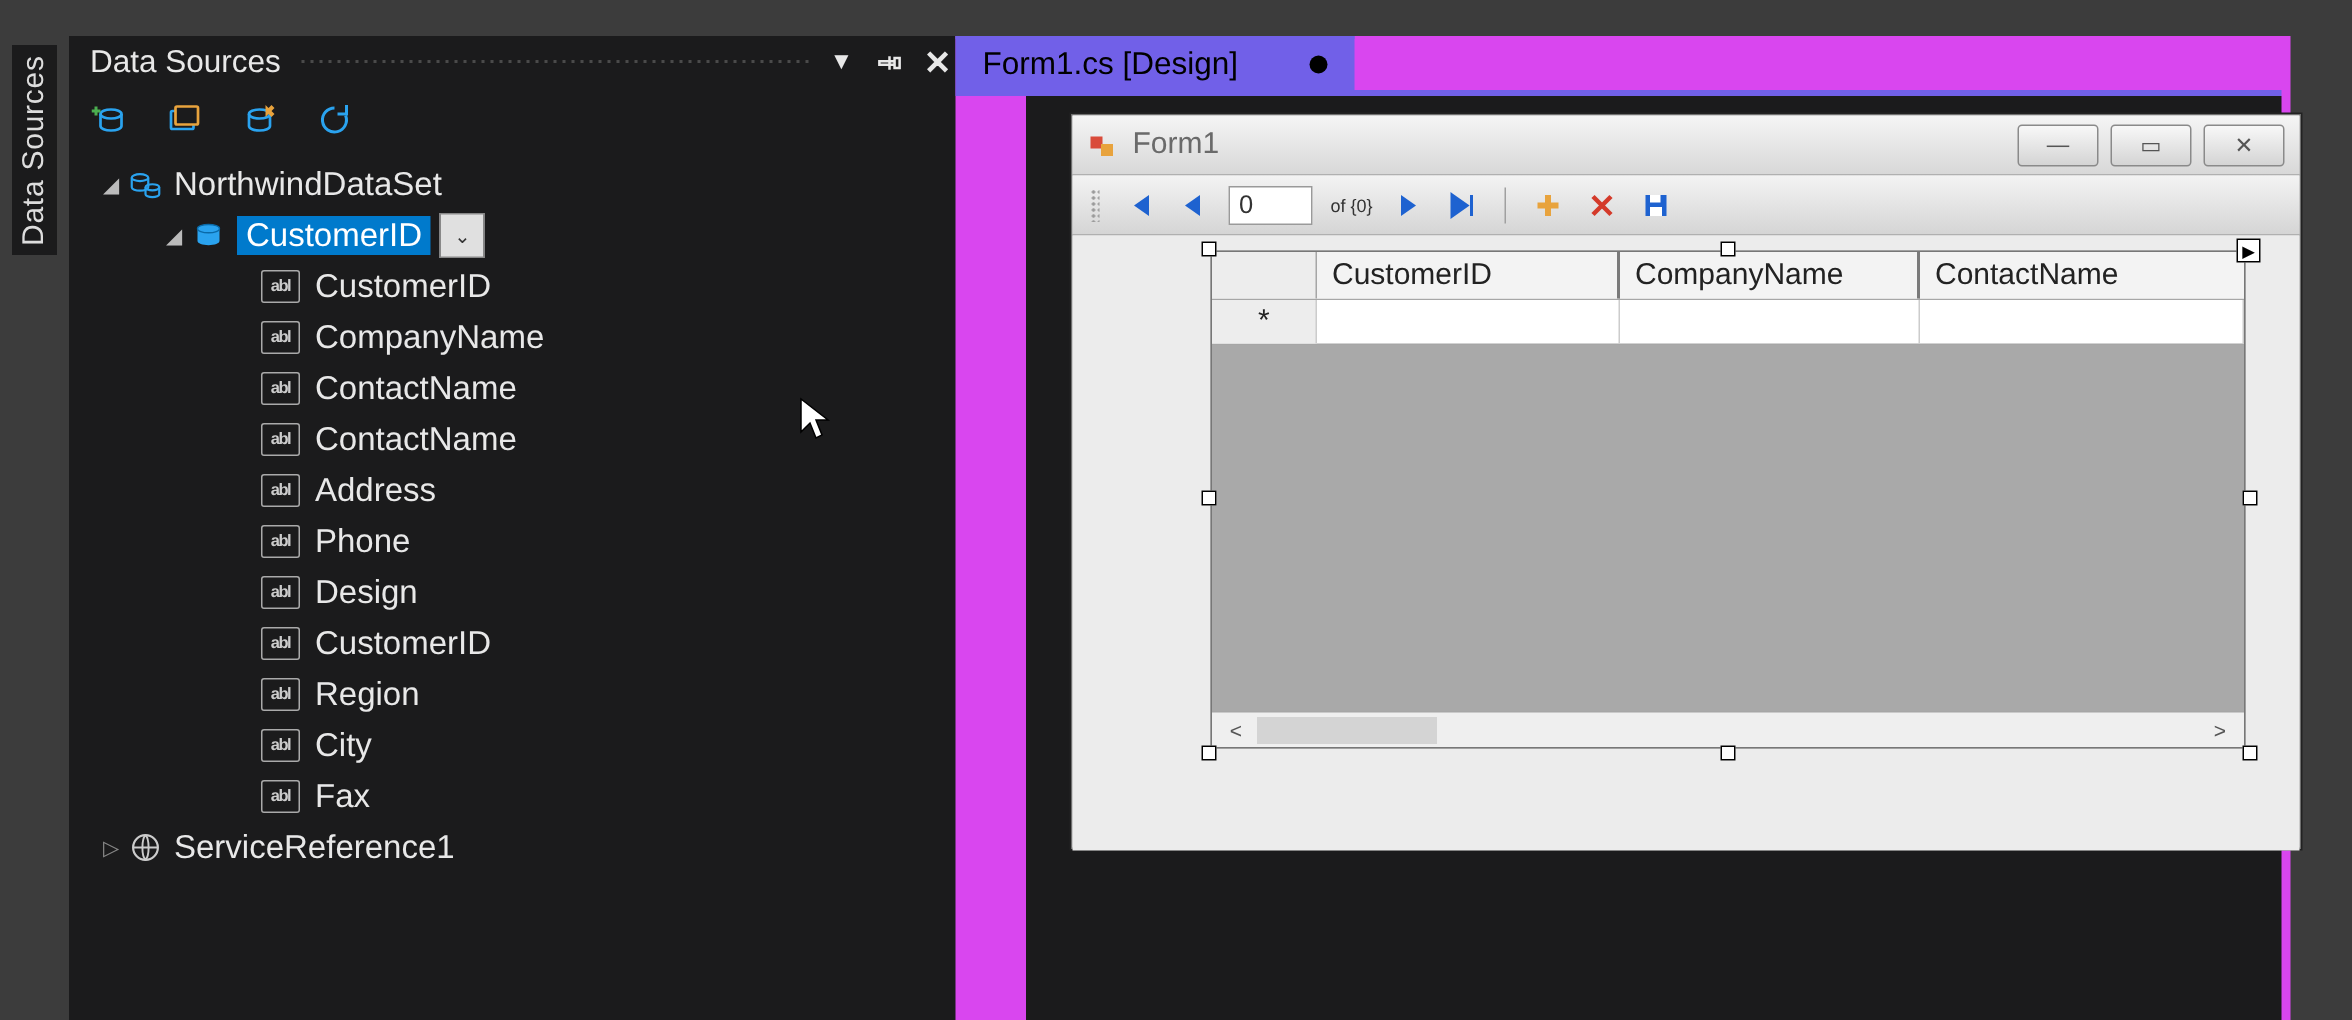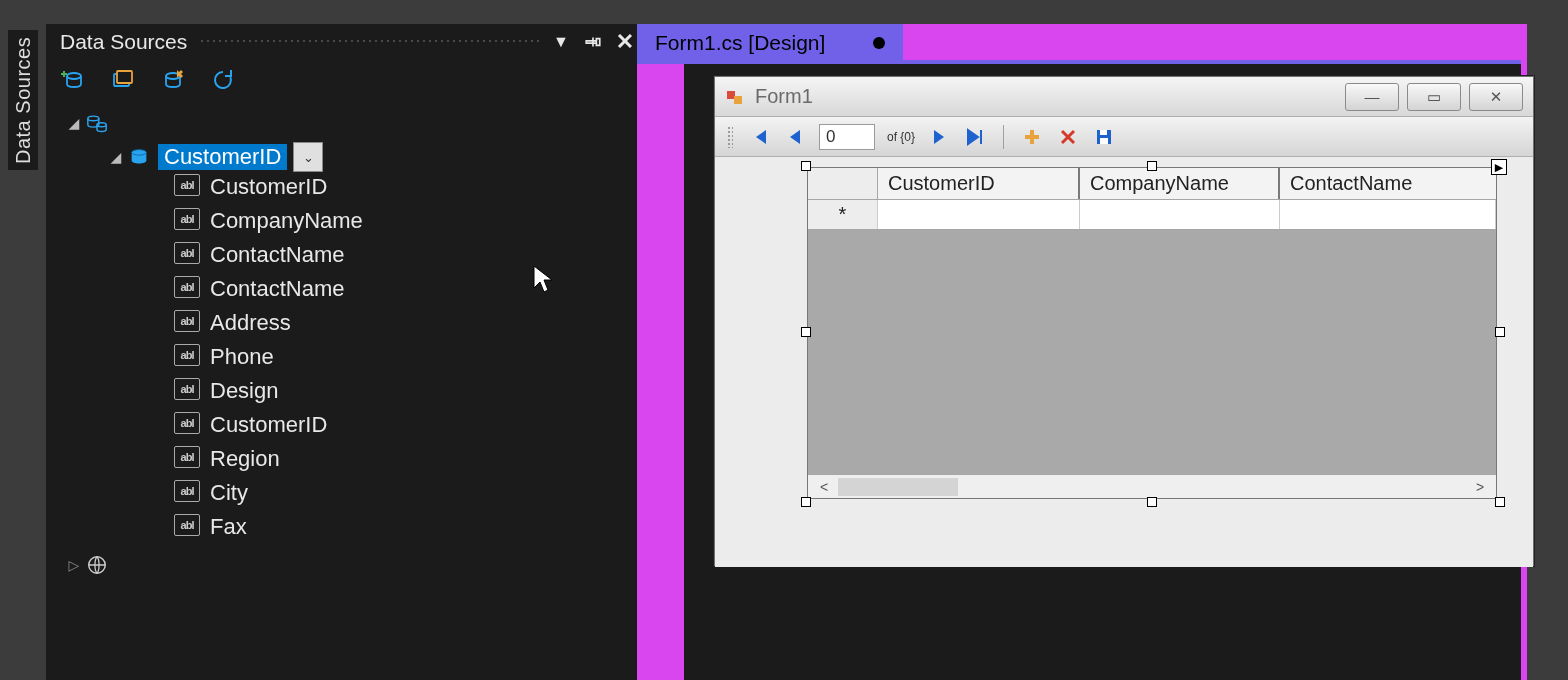--- a/index.html
+++ b/index.html
@@ -21,21 +21,21 @@
   .tb-icon{width:30px;height:30px;display:flex;align-items:center;justify-content:center;}
   .tb-icon svg{width:24px;height:24px;}
 
   .tree{padding:6px 0 0 18px;}
   .tree-row{display:flex;align-items:center;height:34px;font-size:22px;color:#e8e8e8;}
   .chevron{width:20px;text-align:center;color:#bbb;font-size:14px;}
   .node-icon{width:26px;height:26px;display:flex;align-items:center;justify-content:center;margin-right:6px;}
   .node-icon svg{width:22px;height:22px;}
   .sel{background:#007acc;color:#fff;padding:0 6px;border-radius:0;}
   .dropdown-handle{width:30px;height:30px;background:#e0e0e0;border:1px solid #888;margin-left:6px;display:flex;align-items:center;justify-content:center;color:#333;font-size:13px;}
-  .field-row{display:flex;height:34px;font-size:22px;color:#e8e8e8;padding-left:110px;}
+  .field-row{display:flex;align-items:center;height:34px;font-size:22px;color:#e8e8e8;padding-left:110px;}
   .fld-icon{width:26px;height:22px;border:1px solid #aaa;border-radius:2px;margin-right:10px;display:flex;align-items:center;justify-content:center;font-size:11px;color:#ccc;font-weight:bold;letter-spacing:-1px;}
 
   
   .splitter{position:absolute;left:650px;top:24px;width:12px;height:656px;background:#3c3c3c;}
 
   
   .designer-wrap{position:absolute;left:637px;top:24px;width:890px;height:656px;background:#d946ef;}
   .doc-tab{height:36px;display:flex;}
   .doc-tab-item{background:#7160e8;border-top:2px solid #7160e8;color:#000;display:flex;align-items:center;padding:0 18px 0 18px;font-size:21px;gap:16px;}
   .dirty-dot{width:12px;height:12px;border-radius:50%;background:#000;margin-left:32px;}
@@ -147,20 +147,21 @@
       <div class="tree-row">
         <span class="chevron">◢</span>
         <span class="node-icon">
           <svg viewBox="0 0 24 24">
               <ellipse cx="8" cy="7" rx="6" ry="2.5" fill="none" stroke="#2aa3ef" stroke-width="1.6"></ellipse>
               <path d="M2 7v7c0 1.4 2.7 2.5 6 2.5s6-1.1 6-2.5V7" fill="none" stroke="#2aa3ef" stroke-width="1.6"></path>
               <ellipse cx="17" cy="14" rx="5" ry="2.2" fill="none" stroke="#2aa3ef" stroke-width="1.6"></ellipse>
               <path d="M12 14v5c0 1.2 2.2 2.2 5 2.2s5-1 5-2.2v-5" fill="none" stroke="#2aa3ef" stroke-width="1.6"></path>
             </svg>
         </span>
+        <span>NorthwindDataSet</span>
       </div>
 
       <div class="tree-row" style="padding-left:42px">
         <span class="chevron">◢</span>
         <span class="node-icon">
           <svg viewBox="0 0 24 24">
               <ellipse cx="12" cy="7" rx="8" ry="3" fill="#2aa3ef"></ellipse>
               <path d="M4 7v9c0 1.7 3.6 3 8 3s8-1.3 8-3V7" fill="#2aa3ef"></path>
               <ellipse cx="12" cy="7" rx="8" ry="3" fill="none" stroke="#0a6aa8" stroke-width="1"></ellipse>
             </svg>
@@ -215,20 +216,21 @@
         </div>
 
       <div class="tree-row">
         <span class="chevron" style="color:#888">▷</span>
         <span class="node-icon">
           <svg viewBox="0 0 24 24">
               <circle cx="12" cy="12" r="9" fill="none" stroke="#ccc" stroke-width="1.6"></circle>
               <path d="M3 12h18M12 3c3 3 3 15 0 18M12 3c-3 3-3 15 0 18" stroke="#ccc" stroke-width="1.4" fill="none"></path>
             </svg>
         </span>
+        <span>ServiceReference1</span>
       </div>
     </div>
   </div>
 
   <div class="splitter"></div>
 
   <div class="designer-wrap">
     <div class="doc-tab">
       <div class="doc-tab-item">
         <span>Form1.cs [Design]</span>

